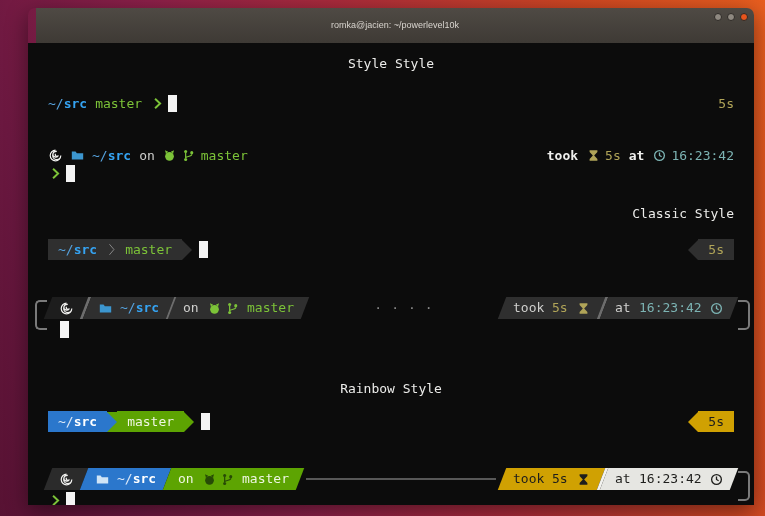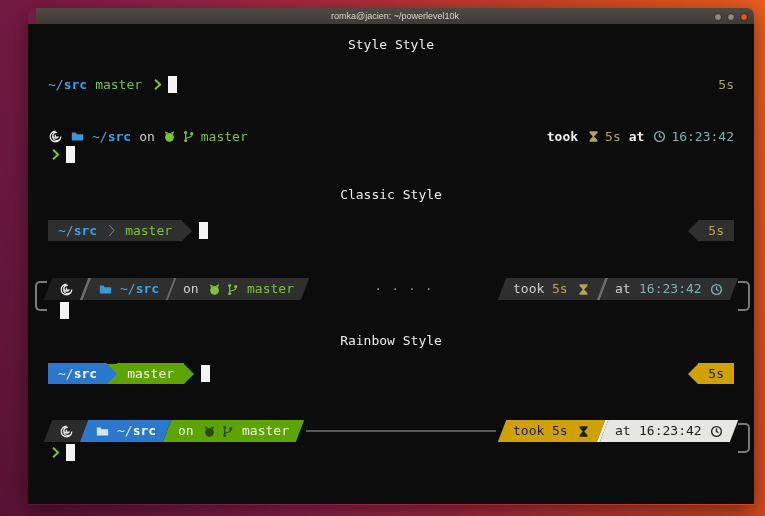--- a/index.html
+++ b/index.html
@@ -4,21 +4,21 @@
 <style>
   html,body{margin:0;padding:0;}
   body{
     width:765px;height:516px;position:relative;overflow:hidden;
     background:linear-gradient(252deg,#e85e1f 0%,#cf4722 20%,#aa2b3c 46%,#8c2049 66%,#6b1840 86%,#571233 100%);
     font-family:"DejaVu Sans Mono","Liberation Mono",monospace;
   }
   
   .window{position:absolute;left:28px;top:8px;width:726px;height:497px;
     border-radius:7px 7px 0 0;overflow:hidden;box-shadow:0 6px 22px rgba(0,0,0,.45);}
-  .titlebar{height:16px;background:linear-gradient(#4f4a44,#3e3a35);position:relative;
+  .titlebar{height:35px;background:linear-gradient(#4f4a44,#3e3a35);position:relative;
     display:flex;align-items:center;justify-content:center;margin-left:8px;}
   .titlebar .title{font-family:"Liberation Sans",sans-serif;font-size:9px;color:#d9d5cf;line-height:17px;}
   .winbtns{position:absolute;right:6px;top:0;height:17px;display:flex;align-items:center;gap:5px;}
   .wbtn{width:8px;height:8px;border-radius:50%;background:#8f8981;border:1px solid #2e2b27;box-sizing:border-box;}
   .wbtn.close{background:#e8541c;}
   .term{background:#0c0c0c;height:480px;padding:12px 20px 0 20px;box-sizing:border-box;
     color:#e4e4e2;font-size:13px;position:relative;}
   
   .heading{text-align:center;color:#ececea;height:18px;line-height:18px;}
   .row{display:flex;align-items:center;}
@@ -53,22 +53,22 @@
   .frame.right{right:-16px;top:3px;border-left:none;border-radius:0 5px 5px 0;}
   
   .ic{display:inline-flex;width:14px;height:14px;align-items:center;justify-content:center;}
   .ic svg{display:block;width:13px;height:13px;} .ic-folder{color:#3c96cf;} .ic-git{color:#7cc338;}
   .ic-hour{color:#b0a458;} .ic-clock{color:#7cb3b3;}
   .ic-chev{color:#7cc338;} .ic-thin{color:#9a9a9a;}
   .ic-darkgrn{color:#274a06;} .ic-onblue{color:#cfe4f6;} .ic-darkon{color:#1e1e1c;}
   .ic-oswhite{color:#efefed;}
   
   .mt-h1{margin-top:0;} .mt-lean1{margin-top:22px;} .mt-lean2{margin-top:36px;}
-  .mt-h2{margin-top:22px;} .mt-c1{margin-top:16px;} .mt-c2{margin-top:37px;}
-  .mt-h3{margin-top:12px;} .mt-r1{margin-top:13px;} .mt-r2{margin-top:36px;}
+  .mt-h2{margin-top:22px;text-align:right;} .mt-c1{margin-top:16px;} .mt-c2{margin-top:37px;}
+  .mt-h3{margin-top:41px;} .mt-r1{margin-top:13px;} .mt-r2{margin-top:36px;}
 </style>
 </head>
 <body>
 
 <svg width="0" height="0" style="position:absolute">
   <defs>
     <g id="i-os">
         <path d="M8 1.5 A6.5 6.5 0 1 0 14.5 8 A5 5 0 1 1 9.5 3 A3.6 3.6 0 1 0 11.6 8 A2 2 0 1 1 8 5.8" fill="none" stroke="currentColor" stroke-width="1.5"></path>
       </g>
     <g id="i-folder">

